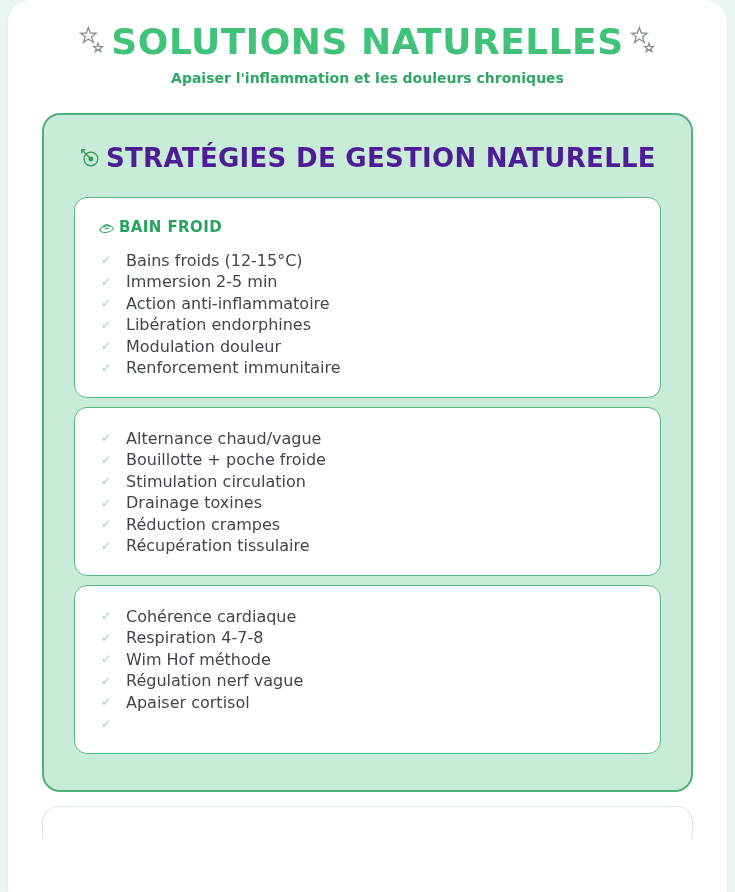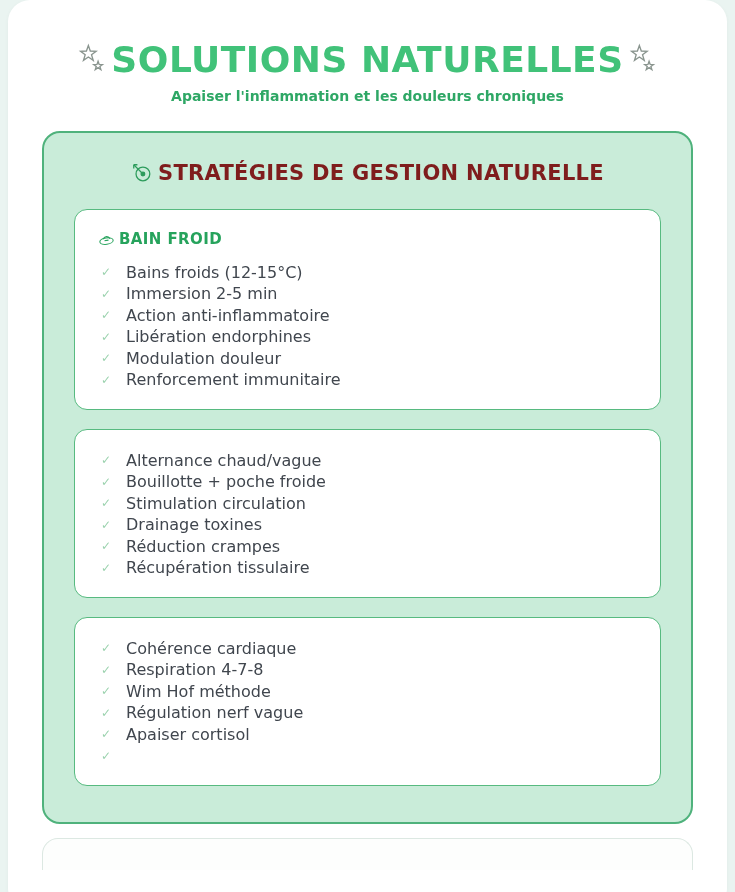--- a/index.html
+++ b/index.html
@@ -8,21 +8,21 @@
     width:735px; height:892px; overflow:hidden;
     background:#eaf4f1; position:relative;
   }
   .page-card {
     position:absolute; left:8px; right:8px; top:0; height:910px;
     background:#ffffff; border-radius:22px;
     box-shadow:0 1px 4px rgba(0,0,0,0.04);
   }
   .title-row {
     display:flex; align-items:center; justify-content:center;
-    gap:4px; padding-top:40px;
+    gap:4px; padding-top:22px;
   }
   .page-title {
     font-size:36px; font-weight:bold; color:#41c279;
     letter-spacing:0.5px; line-height:1.1;
   }
   .sparkle { width:30px; height:34px; flex:0 0 auto; }
   .page-subtitle {
     text-align:center; margin-top:8px;
     font-size:14px; font-weight:bold; color:#2ea765;
   }
@@ -31,29 +31,29 @@
     background:#c9ecd9;
     border:2px solid #4fb27c;
     border-radius:18px;
     padding:28px 30px 36px 30px;
   }
   .panel-header {
     display:flex; align-items:center; justify-content:center;
     gap:5px; margin-bottom:24px;
   }
   .panel-title {
-    font-size:21px; font-weight:bold; color:#7f1d1d;
+    font-size:26px; font-weight:bold; color:#4c1d95;
     letter-spacing:0.3px;
   }
   .method-card {
     background:#ffffff;
     border:1.5px solid #57ba80;
     border-radius:13px;
     padding:20px 22px 18px 22px;
-    margin-bottom:19px;
+    margin-bottom:9px;
   }
   .method-card:last-child { margin-bottom:0; }
   .card-header {
     display:flex; align-items:center; gap:3px; margin-bottom:13px;
   }
   .card-title {
     font-size:15px; font-weight:bold; color:#26a35c;
     letter-spacing:0.4px;
   }
   .benefit-list { list-style:none; }

